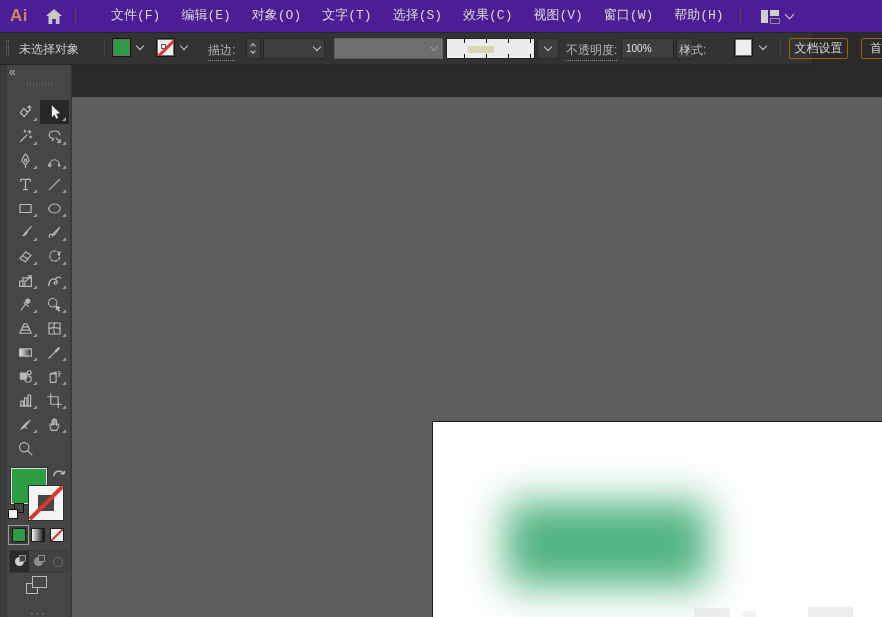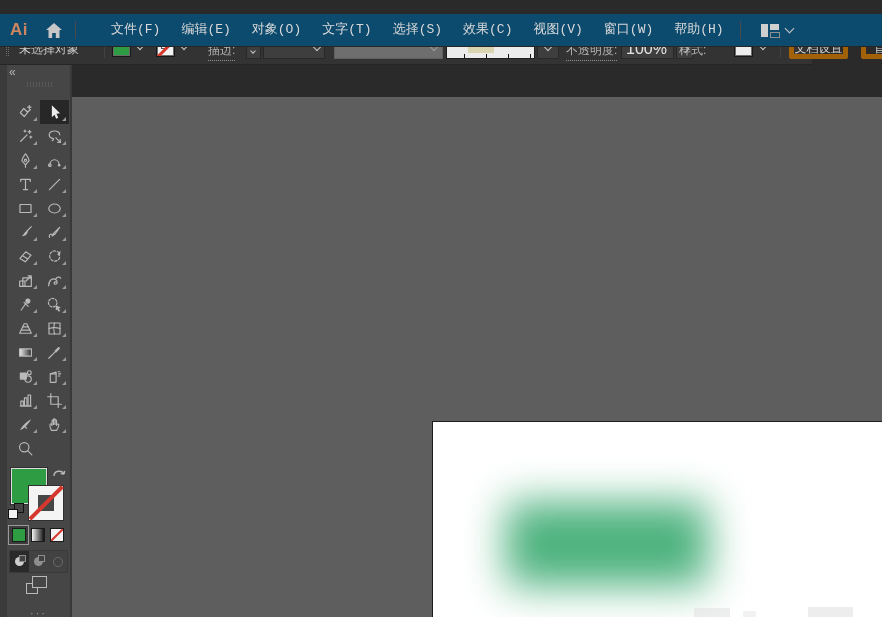--- a/index.html
+++ b/index.html
@@ -1,21 +1,21 @@
 <!DOCTYPE html>
 <html><head>
 <meta charset="utf-8">
 <style>
   html,body{margin:0;padding:0;background:#2a2a2a;}
   #app{position:relative;width:882px;height:617px;overflow:hidden;
        font-family:"Liberation Sans","DejaVu Sans",sans-serif;
        -webkit-font-smoothing:antialiased;user-select:none;}
 
   
-  .menubar{position:absolute;left:0;top:14px;width:882px;height:32px;background:#0c4a6e;
+  .menubar{position:absolute;left:0;top:0;width:882px;height:32px;background:#4c1d95;
            border-bottom:1px solid #262626;display:flex;align-items:center;z-index:9;}
   .ai-logo{margin-left:10px;font-size:17px;font-weight:bold;color:#cd8660;letter-spacing:0.5px;}
   .home-btn{margin-left:16px;width:20px;height:20px;display:flex;align-items:center;justify-content:center;}
   .mb-div{width:1px;height:18px;background:#4a4a4a;margin:0 8px 0 11px;}
   .menu-items{display:flex;align-items:center;gap:11px;margin-left:22px;font-family:Liberation Mono, monospace;}
   .menu-item{font-size:13px;color:#d9d9d9;padding:0 5px;line-height:32px;cursor:default;}
   .ws-group{display:flex;align-items:center;margin-left:12px;gap:7px;}
   .ws-icon{position:relative;width:18px;height:13px;}
   .ws-icon .a{position:absolute;left:0;top:0;width:7px;height:13px;background:#cfcfcf;}
   .ws-icon .b{position:absolute;left:9px;top:0;width:9px;height:6px;background:#cfcfcf;}
@@ -45,23 +45,23 @@
   .stepper i{position:absolute;left:4px;width:4px;height:4px;border-right:1.3px solid #c9c9c9;border-bottom:1.3px solid #c9c9c9;}
   .stepper .up{top:5px;transform:rotate(-135deg);}
   .stepper .dn{bottom:5px;transform:rotate(45deg);}
   .dd-disabled{position:absolute;left:334px;top:6px;width:109px;height:21px;background:#6e6e6e;border:1px solid #5f5f5f;}
   .dd-disabled .cvd{position:absolute;right:5px;top:8px;border-color:#9b9b9b;}
   .profile-box{position:absolute;left:446px;top:6px;width:89px;height:21px;background:#ececec;border:1px solid #1f1f1f;}
   .profile-box .tick{position:absolute;width:1px;height:4px;background:#101010;}
   .profile-box .bar{position:absolute;left:21px;top:7px;width:26px;height:7px;background:#d9d5b0;}
   .profile-chev{position:absolute;left:537px;top:6px;width:22px;height:21px;background:#3e3e3e;border:1px solid #282828;display:flex;align-items:center;justify-content:center;}
   .opacity-input{position:absolute;left:621px;top:6px;width:53px;height:21px;background:#3e3e3e;border:1px solid #282828;
-                 color:#e3e3e3;font-size:16px;padding:0 0 0 4px;font-family:inherit;}
+                 color:#e3e3e3;font-size:10px;padding:0 0 0 4px;font-family:inherit;}
   .arrow-btn{position:absolute;left:676px;top:6px;width:17px;height:21px;background:#3e3e3e;border:1px solid #282828;display:flex;align-items:center;justify-content:center;}
-  .cb-btn{position:absolute;top:6px;height:21px;border:5px solid #a16207;border-radius:2px;color:#d6d6d6;font-size:12px;
+  .cb-btn{position:absolute;top:6px;height:21px;border:1px solid #a16207;border-radius:2px;color:#d6d6d6;font-size:12px;
           display:flex;align-items:center;justify-content:center;background:transparent;}
 
   
   .tabstrip{position:absolute;left:70px;top:64px;right:0;height:33px;background:#454545;z-index:4;}
   .doc-tab{position:absolute;left:15px;top:0;width:260px;height:33px;background:#4a4a4a;border-right:1px solid #3a3a3a;}
   .doc-tab .title{position:absolute;left:13px;top:0;line-height:33px;font-size:12px;color:#d4d4d4;white-space:nowrap;}
   .doc-tab .close{position:absolute;right:9px;top:0;line-height:33px;font-size:13px;color:#bdbdbd;}
 
   
   .toolbar{position:absolute;left:0;top:64px;bottom:0;width:70px;background:#464646;border-right:2px solid #393939;z-index:5;}

